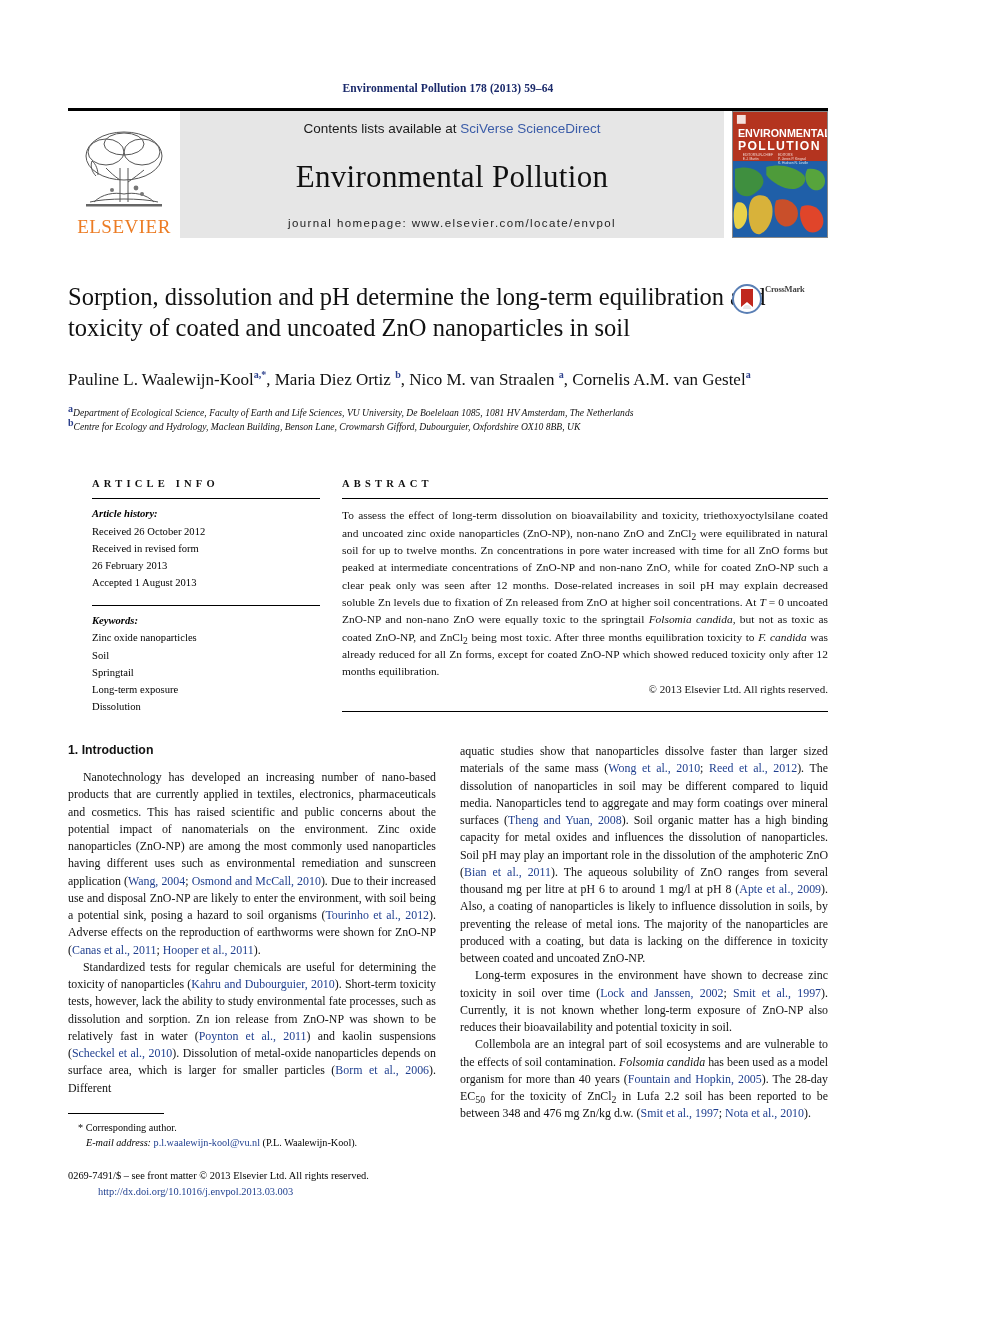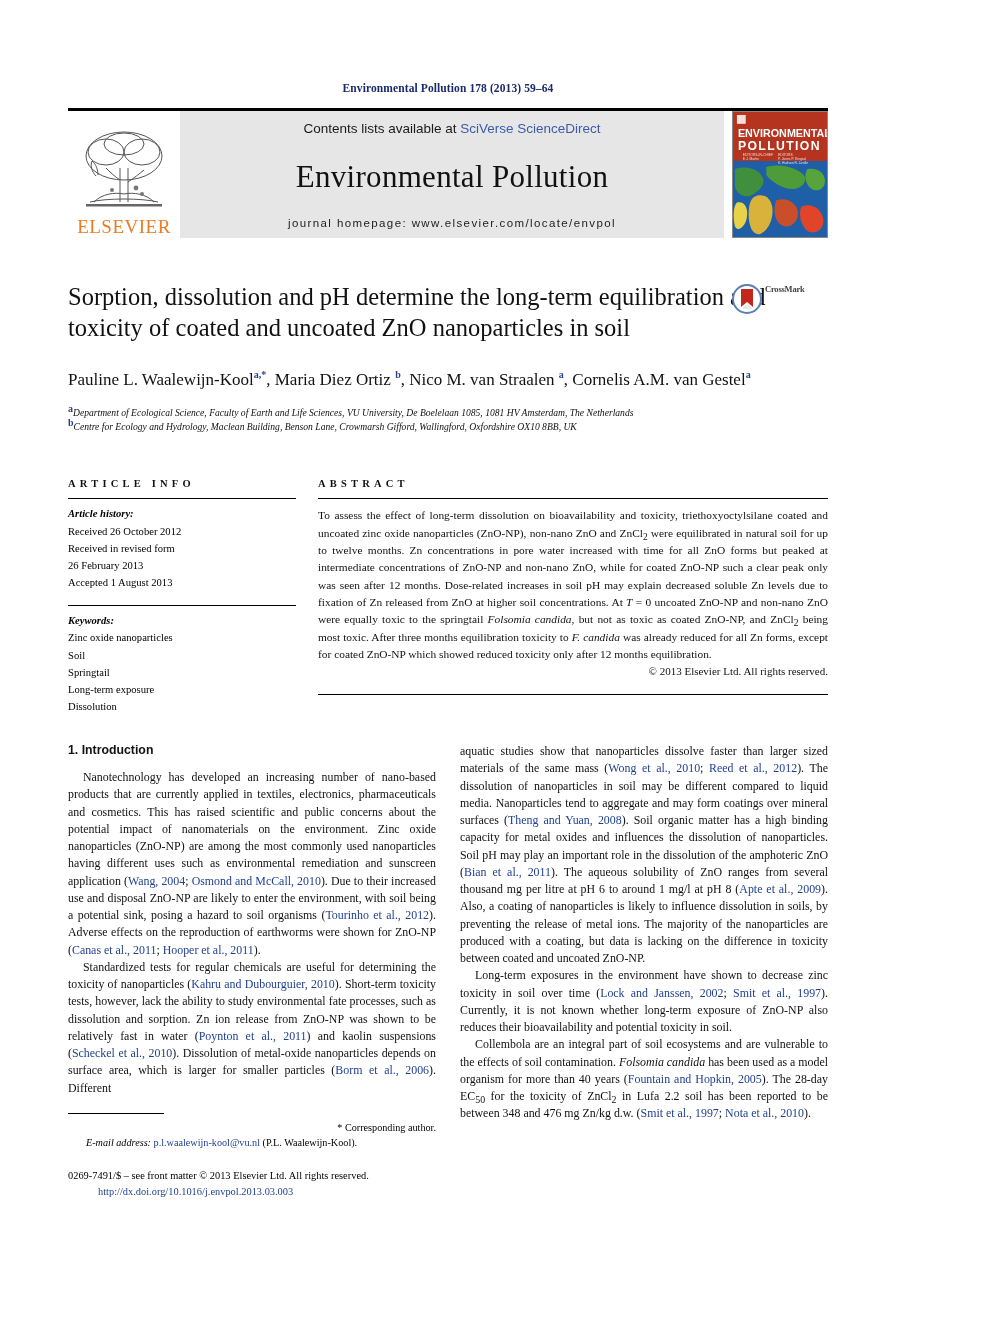--- a/index.html
+++ b/index.html
@@ -148,21 +148,21 @@
     line-height: 1.5;
     color: #111;
   }
   .aff sup { font-style: normal; }
   
   .infoabstract {
     margin: 44px 60px 0 60px;
     display: flex;
     gap: 22px;
   }
-  .col-info { flex: 0 0 228px; }
+  .col-info { flex: 0 0 228px; margin-left: 24px; }
   .col-abstract { flex: 1 1 auto; }
   .sec-label {
     font-family: "Liberation Serif", serif;
     font-size: 10.5px;
     font-weight: bold;
     letter-spacing: 4.2px;
     color: #111;
     margin-bottom: 9px;
   }
   .rule { border-top: 1px solid #000; }
@@ -220,21 +220,21 @@
   .footnote-area {
     margin-top: 16px;
     font-size: 10.2px;
     line-height: 1.5;
   }
   .footnote-rule {
     border-top: 1px solid #000;
     width: 96px;
     margin-bottom: 6px;
   }
-  .footnote-area .corr { padding-left: 10px; text-align: right; }
+  .footnote-area .corr { padding-left: 10px; }
   .footnote-area .email { padding-left: 18px; }
   .footnote-area .email i { font-style: italic; }
   .footnote-area a { color: #1f3f8f; text-decoration: none; }
   .imprint {
     margin-top: 18px;
     font-size: 10.4px;
     line-height: 1.5;
   }
   .imprint a { color: #1f3f8f; text-decoration: none; margin-left: 30px; }
   sub, sup { line-height: 0; }
@@ -316,21 +316,21 @@
     </div>
   </div>
 
   <div class="authors">Pauline L. Waalewijn-Kool<sup>a,*</sup>, Maria Diez Ortiz <sup>b</sup>, Nico M. van Straalen <sup>a</sup>, Cornelis A.M. van Gestel<sup>a</sup></div>
 
   <div class="affiliations">
     <div class="aff">
       <sup>a</sup><span>Department of Ecological Science, Faculty of Earth and Life Sciences, VU University, De Boelelaan 1085, 1081 HV Amsterdam, The Netherlands</span>
     </div>
     <div class="aff">
-      <sup>b</sup><span>Centre for Ecology and Hydrology, Maclean Building, Benson Lane, Crowmarsh Gifford, Wallingford, Oxfordshire OX10 8BB, UK</span>
+      <sup>b</sup><span>Centre for Ecology and Hydrology, Maclean Building, Benson Lane, Crowmarsh Gifford, Dubourguier, Oxfordshire OX10 8BB, UK</span>
     </div>
   </div>
 
   <div class="infoabstract">
 
     <div class="col-info">
       <div class="sec-label">ARTICLE INFO</div>
       <div class="rule"></div>
       <div class="info-group">
         <div class="hdr">Article history:</div>

